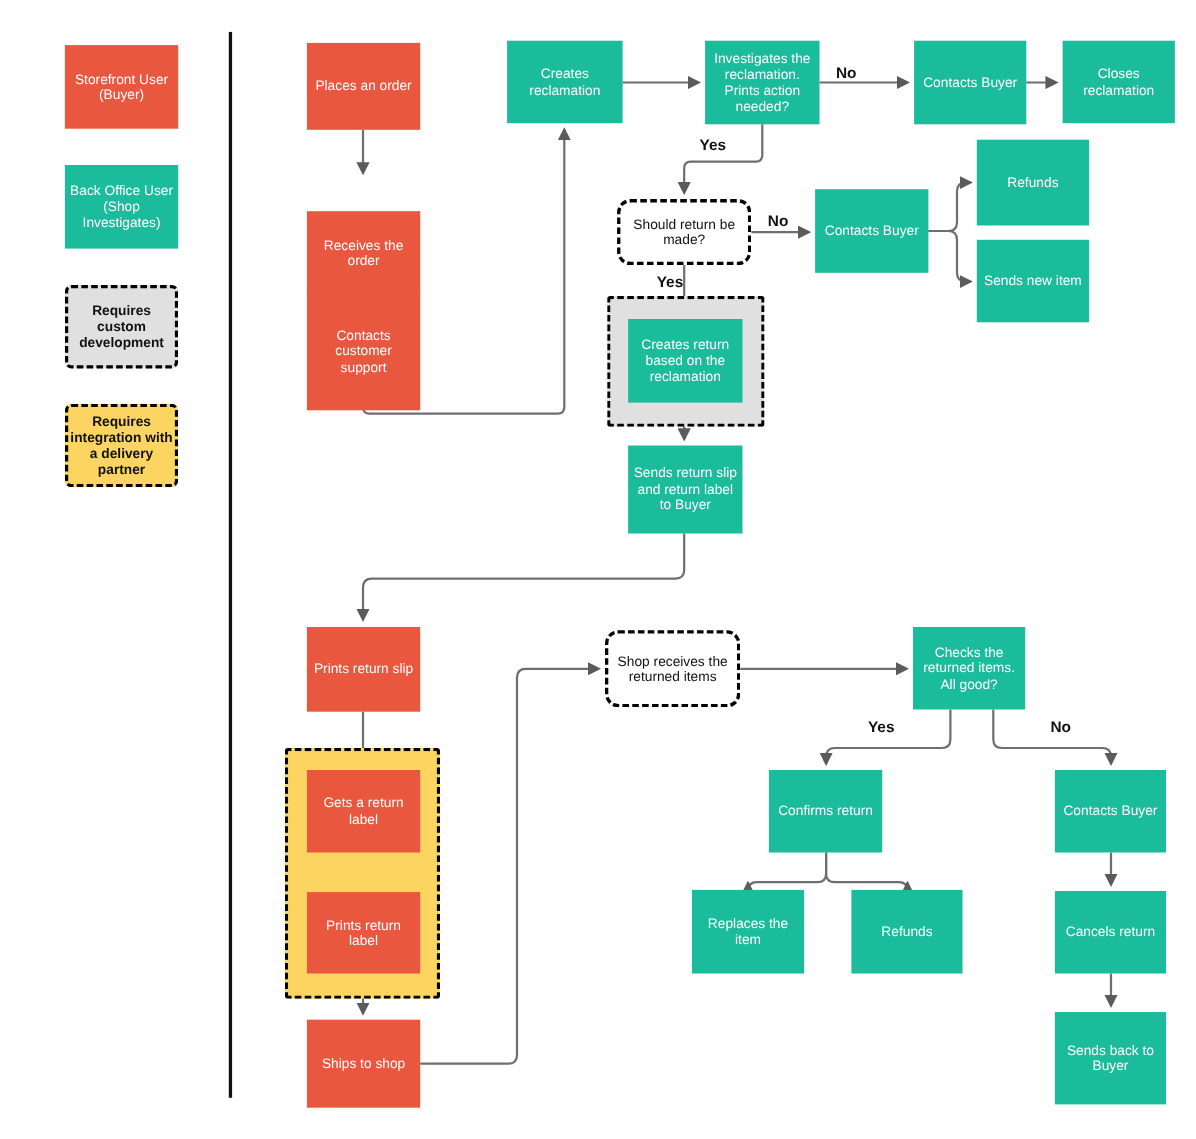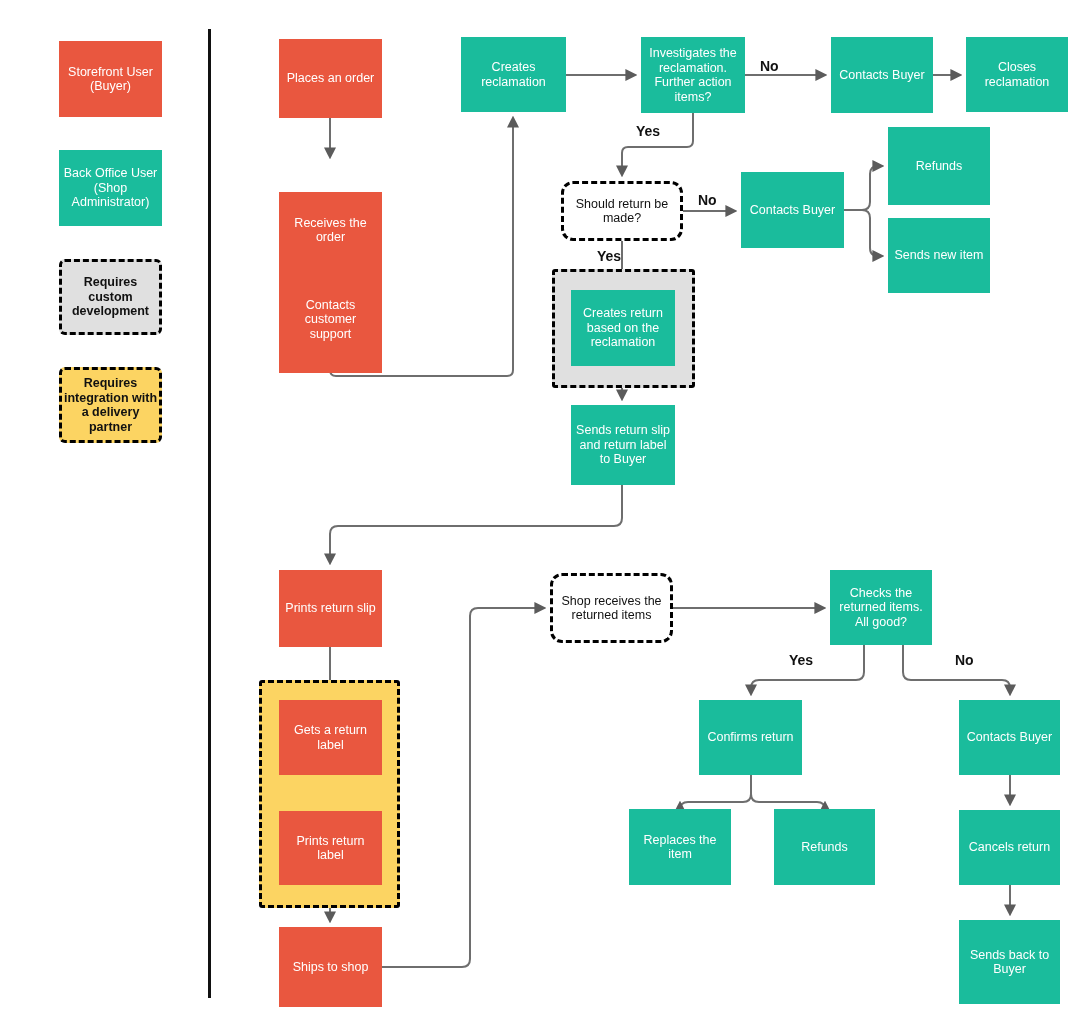--- a/index.html
+++ b/index.html
@@ -101,21 +101,21 @@
 </head>
 <body>
 
 <div id="canvas">
 
   <div class="legend-label red" style="left:59px; top:41px; width:103px; height:76px;">
     <span>Storefront User (Buyer)</span>
   </div>
 
   <div class="legend-label teal" style="left:59px; top:150px; width:103px; height:76px;">
-    <span>Back Office User (Shop Administrator)</span>
+    <span>Back Office User (Shop Investigates)</span>
   </div>
 
   <div class="legend-label grey" style="left:59px; top:259px; width:103px; height:76px;">
     <span>Requires custom development</span>
   </div>
 
   <div class="legend-label yellow" style="left:59px; top:367px; width:103px; height:76px;">
     <span>Requires integration with a delivery partner</span>
   </div>
 
@@ -192,21 +192,21 @@
 
   <div class="node red" style="left:279px; top:266px; width:103px; height:107px;">
     <span>Contacts customer support</span>
   </div>
 
   <div class="node teal" style="left:461px; top:37px; width:105px; height:75px;">
     <span>Creates reclamation</span>
   </div>
 
   <div class="node teal" style="left:641px; top:37px; width:104px; height:76px;">
-    <span>Investigates the reclamation. Further action items?</span>
+    <span>Investigates the reclamation. Prints action needed?</span>
   </div>
 
   <div class="node teal" style="left:831px; top:37px; width:102px; height:76px;">
     <span>Contacts Buyer</span>
   </div>
 
   <div class="node teal" style="left:966px; top:37px; width:102px; height:75px;">
     <span>Closes reclamation</span>
   </div>
 

